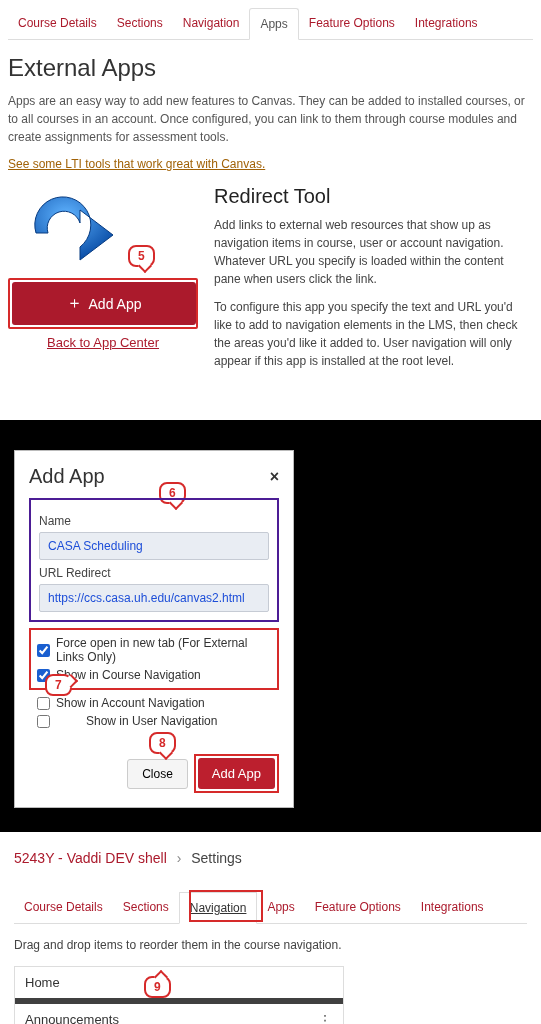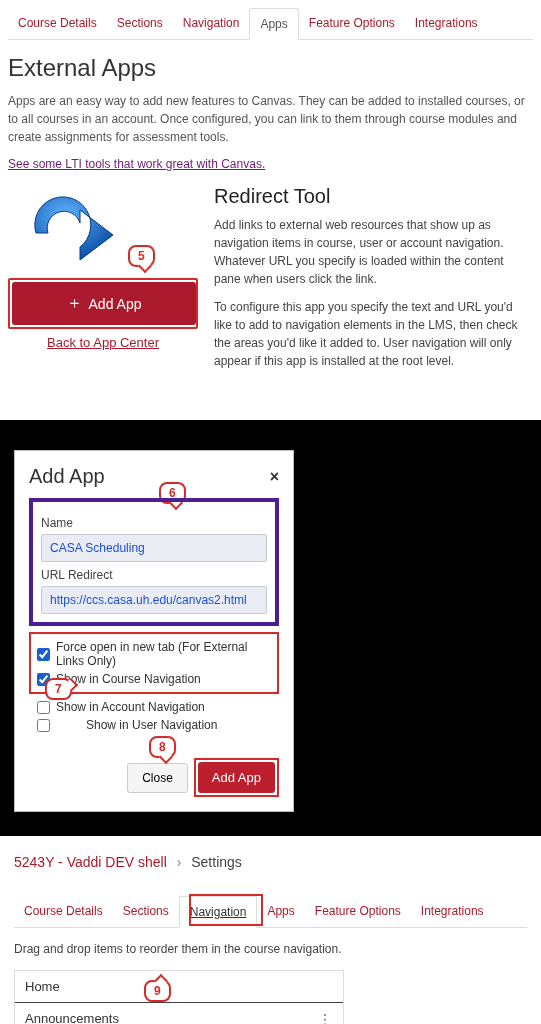--- a/index.html
+++ b/index.html
@@ -6,21 +6,21 @@
   body { font-family: "Helvetica Neue", Arial, sans-serif; font-size: 13px; color: #333; width: 541px; background: #000; }
   .panel { background: #fff; }
   .panel1 { padding: 8px 8px 40px 8px; }
   .tabs { display: flex; border-bottom: 1px solid #ddd; font-size: 12px; }
   .tab { padding: 8px 10px; color: #ab1a2c; cursor: pointer; }
   .tab.active { color: #555; border: 1px solid #ddd; border-bottom: 1px solid #fff; margin-bottom: -1px; background: #fff; border-radius: 3px 3px 0 0; }
   .row-head { display: flex; align-items: center; justify-content: space-between; margin: 14px 0 10px 0; }
   h1.title { font-size: 24px; font-weight: 400; color: #333; }
   .btn-grey { background: #f5f5f5; border: 1px solid #ccc; padding: 7px 12px; font-size: 12px; color: #333; border-radius: 3px; cursor: pointer; margin-left: 6px; }
   .desc { font-size: 12px; color: #555; line-height: 1.5; margin-bottom: 10px; }
-  .link { color: #701a75; text-decoration: underline; font-size: 12px; cursor: pointer; }
+  .link { color: #a16207; text-decoration: underline; font-size: 12px; cursor: pointer; }
   .twocol { display: flex; gap: 16px; margin-top: 14px; }
   .leftcol { width: 190px; flex-shrink: 0; position: relative; }
   .rightcol { flex: 1; }
   .arrow-img { width: 100px; height: 80px; margin: 0 0 10px 10px; }
   .btn-red-outline { border: 3px solid #ab1a2c; background: #ab1a2c; color: #fff; width: 184px; padding: 8px 0; font-size: 14px; border-radius: 3px; display:flex; align-items:center; justify-content:center; gap:6px; cursor:pointer; }
   .btn-red-outline .plus { font-size: 16px; font-weight: 300; }
   .highlight-box { border: 2px solid #d62a2a; border-radius: 2px; padding: 2px; }
   .backlink { color: #ab1a2c; font-size: 13px; text-decoration: underline; display:block; text-align:center; margin-top:6px;}
   h2.sub { font-size: 20px; font-weight: 400; color: #222; margin-bottom: 8px;}
   .para { font-size: 12px; color: #444; line-height: 1.5; margin-bottom: 10px;}
@@ -28,21 +28,21 @@
   .callout::after { content:""; position:absolute; width:8px; height:8px; background:#fff; border-left:2px solid #d62a2a; border-bottom:2px solid #d62a2a; bottom:-6px; left:10px; transform:rotate(-45deg);}
   .callout.top-tail::after { bottom:auto; top:-6px; transform:rotate(135deg); }
   .callout.right-tail::after { left:auto; right:-6px; bottom:8px; transform:rotate(225deg);}
 
   
   .black-row { background:#000; padding: 30px 0 12px 0; display:flex; }
   .dialog { background:#fff; width: 280px; margin-left: 14px; border: 1px solid #bbb; box-shadow: 0 2px 6px rgba(0,0,0,.3); padding: 14px 14px 14px 14px; position: relative;}
   .dlg-head { display:flex; justify-content:space-between; align-items:center; margin-bottom:10px;}
   .dlg-head h3 { font-size: 20px; font-weight: 400;}
   .close-x { font-size: 16px; cursor:pointer; font-weight: bold; color:#333;}
-  .form-section { border:4px solid #4c1d95; padding:8px; position:relative; margin-bottom:6px;}
+  .form-section { border:2px solid #4c1d95; padding:8px; position:relative; margin-bottom:6px;}
   label.fld { display:block; font-size:12px; color:#444; margin:6px 0 4px 0;}
   input.text { width:100%; padding:6px 8px; font-size:12px; background:#e9edf3; border:1px solid #c6cbd4; border-radius:2px; color:#1d4ed8;}
   .chk-section { border:2px solid #d62a2a; padding:4px 6px; position:relative; margin-bottom:4px;}
   .chkline { display:flex; align-items:center; gap:6px; font-size:12px; color:#333; padding:2px 0;}
   .chkline input { accent-color:#1a5fd0; }
   .footer-row { display:flex; justify-content:flex-end; gap:6px; margin-top:24px; align-items:center; position:relative;}
   .btn-plain { background:#f5f5f5; border:1px solid #ccc; padding:7px 14px; border-radius:3px; font-size:12px; cursor:pointer;}
   .btn-red { background:#bc1f2e; color:#fff; border:none; padding:8px 14px; border-radius:3px; font-size:13px; cursor:pointer;}
   .hl2 { border:2px solid #d62a2a; padding:2px; display:inline-block;}
 
@@ -50,21 +50,21 @@
   .panel3 { padding: 10px 14px 30px 14px; margin-top: 12px; background:#fff;}
   .crumb { font-size:14px; padding:8px 0; color:#444;}
   .crumb .cr-link { color:#ab1a2c; }
   .crumb .sep { color:#888; padding:0 6px;}
   .tabs3 { display:flex; border-bottom:1px solid #ddd; margin-top:18px; font-size:12px; position:relative;}
   .tabs3 .tab9 { padding:8px 10px; color:#ab1a2c; cursor:pointer;}
   .tabs3 .tab9.active { color:#333; border:1px solid #ddd; border-bottom:1px solid #fff; margin-bottom:-1px; text-decoration: underline;}
   .hl3 { position:absolute; border:2px solid #d62a2a; pointer-events:none;}
   .hint { font-size:12px; color:#444; margin:14px 0;}
   .navlist { border:1px solid #ddd; width:330px; position:relative;}
-  .navrow { display:flex; justify-content:space-between; align-items:center; padding:8px 10px; border-bottom:1px solid #404040; font-size:13px; color:#333;}
+  .navrow { display:flex; justify-content:space-between; align-items:center; padding:8px 10px; border-bottom:6px solid #404040; font-size:13px; color:#333;}
   .navrow:last-child { border-bottom:none;}
   .dots { color:#555; letter-spacing:1px; cursor:pointer; font-size:14px; line-height:1;}
 </style>
 </head>
 <body>
 
 <div class="panel panel1">
   <div class="tabs">
     <div class="tab">Course Details</div>
     <div class="tab">Sections</div>

